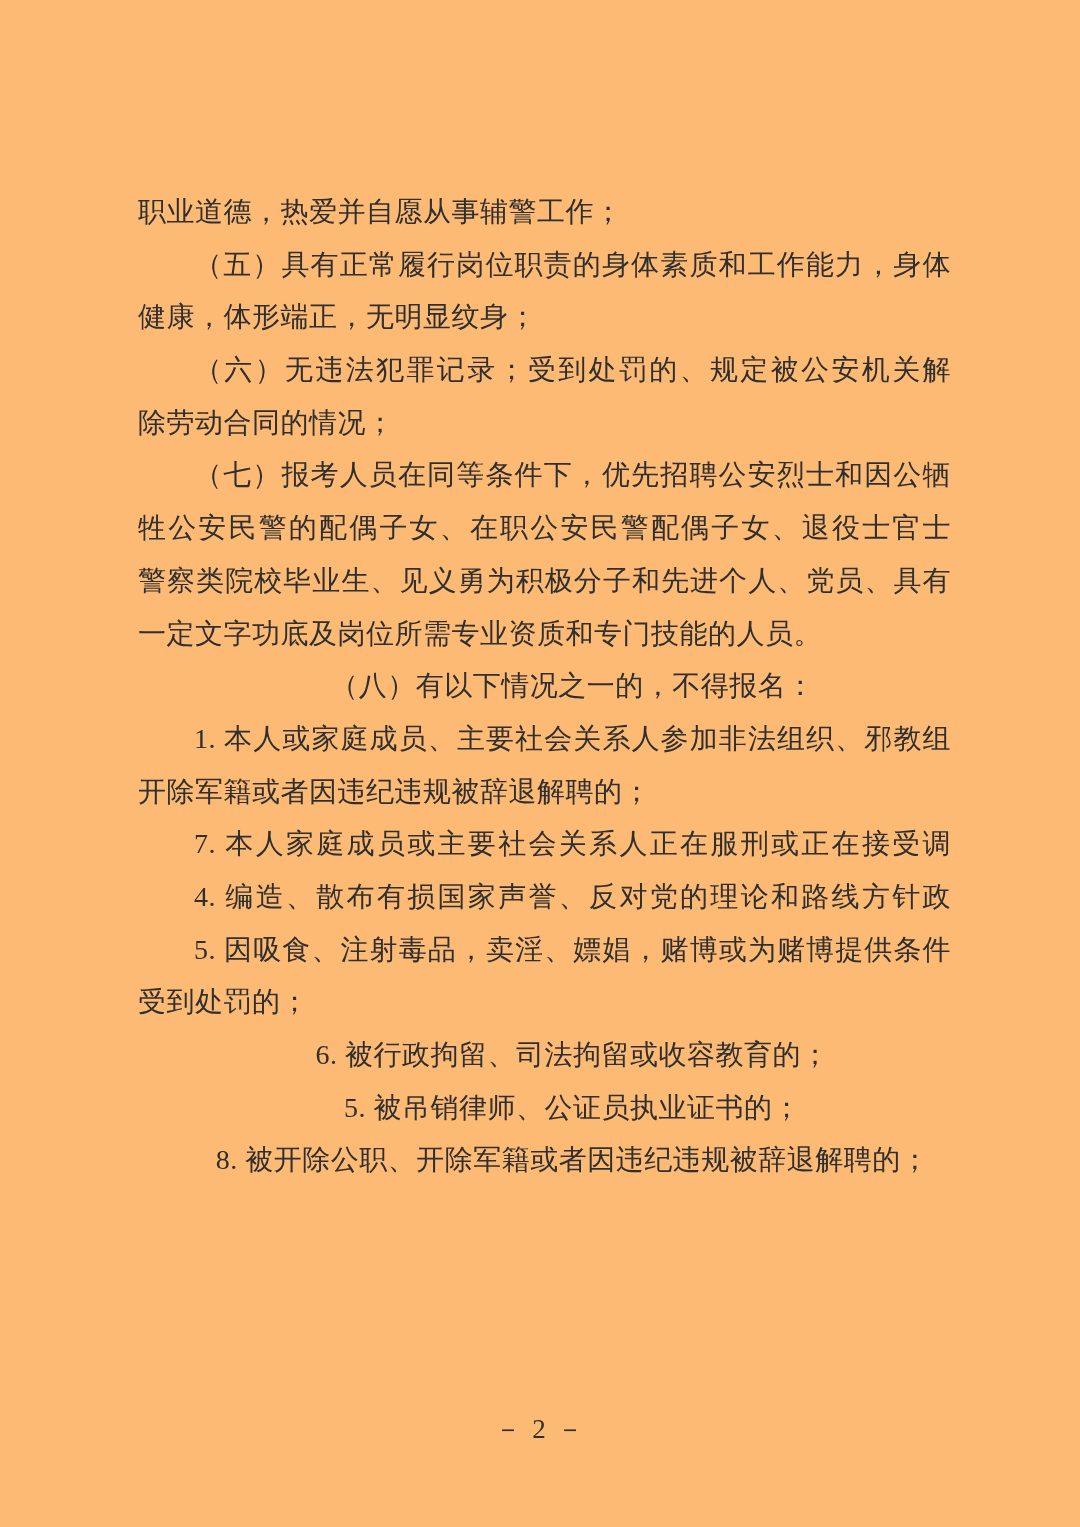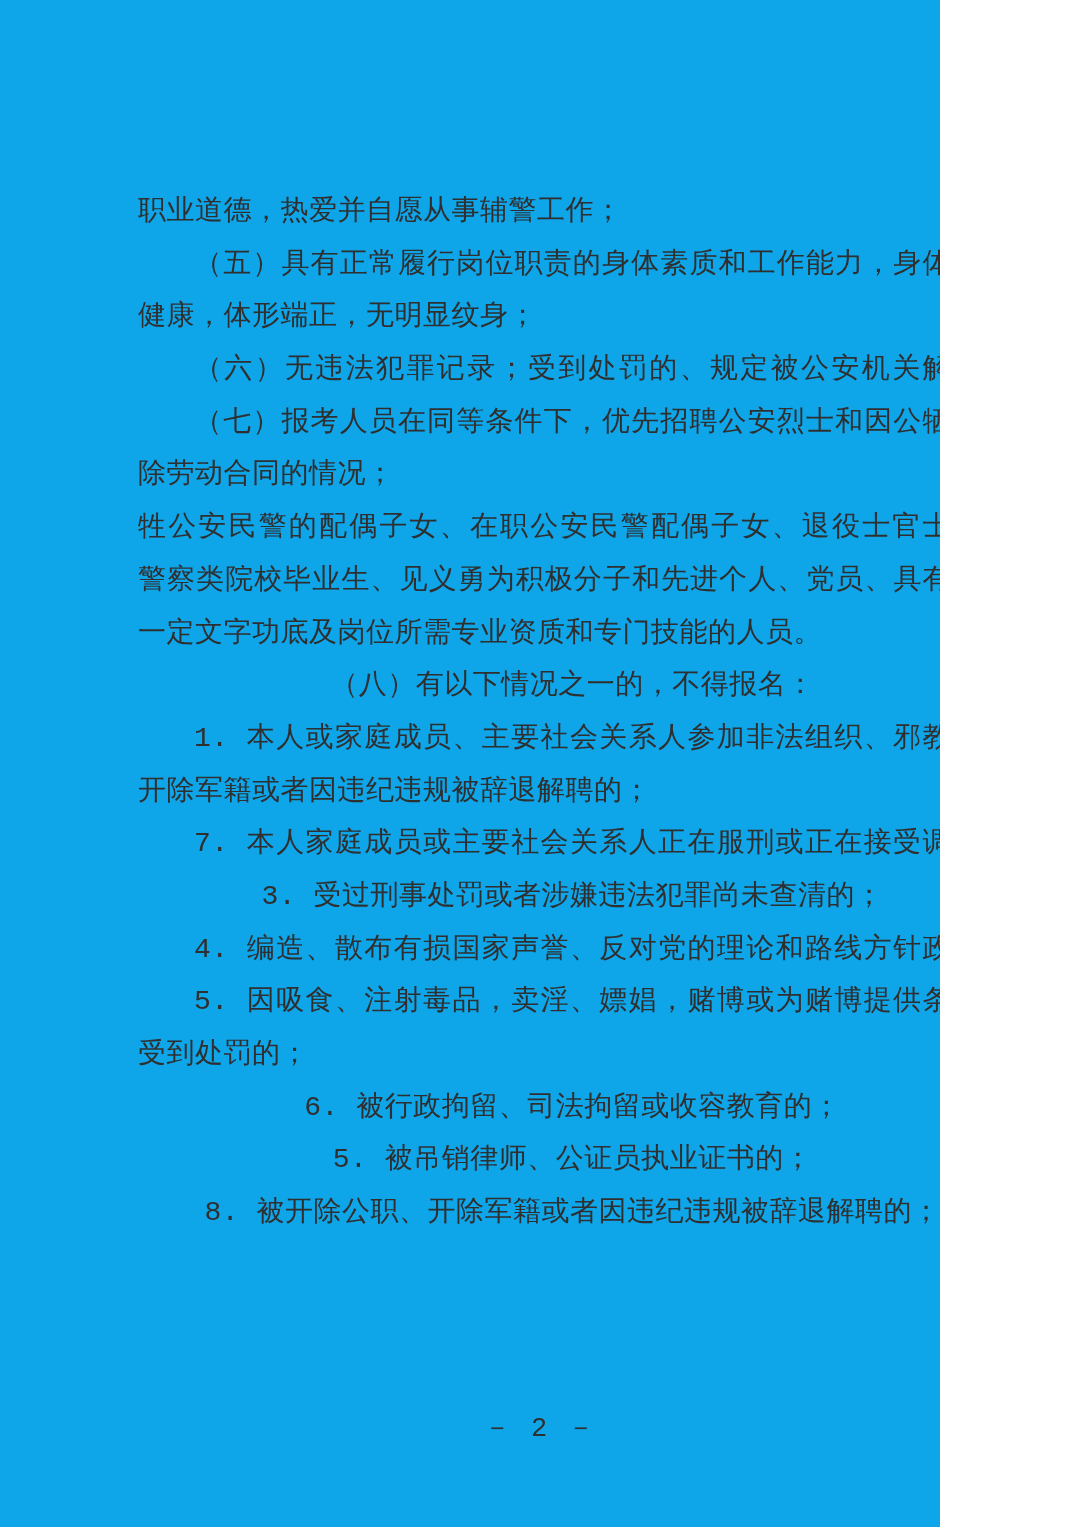--- a/index.html
+++ b/index.html
@@ -2,25 +2,25 @@
 <html><head>
 <meta charset="utf-8">
 <style>
   html, body {
     margin: 0;
     padding: 0;
     background: #ffffff;
   }
   .page {
     position: relative;
-    width: 940px;
+    width: 1080px;
     height: 1527px;
-    background: #0ea5e9;
+    background: #fdba74;
     overflow: hidden;
-    font-family: Liberation Mono, monospace;
+    font-family: Liberation Serif, serif;
     color: #2f2f2f;
   }
   .doc-body {
     position: absolute;
     left: 138px;
     top: 186px;
     width: 813px;
   }
   .line {
     font-size: 28px;
@@ -54,30 +54,29 @@
 </style>
 </head>
 <body>
 
 <div class="page">
   <div class="doc-body">
       <div class="line">职业道德，热爱并自愿从事辅警工作；</div>
       <div class="line indent fill">（五）具有正常履行岗位职责的身体素质和工作能力，身体</div>
       <div class="line">健康，体形端正，无明显纹身；</div>
       <div class="line indent fill">（六）无违法犯罪记录；受到处罚的、规定被公安机关解</div>
+      <div class="line">除劳动合同的情况；</div>
       <div class="line indent fill">（七）报考人员在同等条件下，优先招聘公安烈士和因公牺</div>
-      <div class="line">除劳动合同的情况；</div>
       <div class="line fill">牲公安民警的配偶子女、在职公安民警配偶子女、退役士官士兵、</div>
       <div class="line fill">警察类院校毕业生、见义勇为积极分子和先进个人、党员、具有</div>
       <div class="line">一定文字功底及岗位所需专业资质和专门技能的人员。</div>
       <div class="line indent">（八）有以下情况之一的，不得报名：</div>
       <div class="line indent fill">1. 本人或家庭成员、主要社会关系人参加非法组织、邪教组</div>
       <div class="line">开除军籍或者因违纪违规被辞退解聘的；</div>
       <div class="line indent fill">7. 本人家庭成员或主要社会关系人正在服刑或正在接受调</div>
-      <div class="line indent">3. 受过刑事处罚或者涉嫌违法犯罪尚未查清的；</div>
       <div class="line indent fill">4. 编造、散布有损国家声誉、反对党的理论和路线方针政策、</div>
       <div class="line indent fill">5. 因吸食、注射毒品，卖淫、嫖娼，赌博或为赌博提供条件</div>
       <div class="line">受到处罚的；</div>
       <div class="line indent">6. 被行政拘留、司法拘留或收容教育的；</div>
       <div class="line indent">5. 被吊销律师、公证员执业证书的；</div>
       <div class="line indent">8. 被开除公职、开除军籍或者因违纪违规被辞退解聘的；</div>
     </div>
   <div class="page-footer">－ 2 －</div>
 </div>
 

